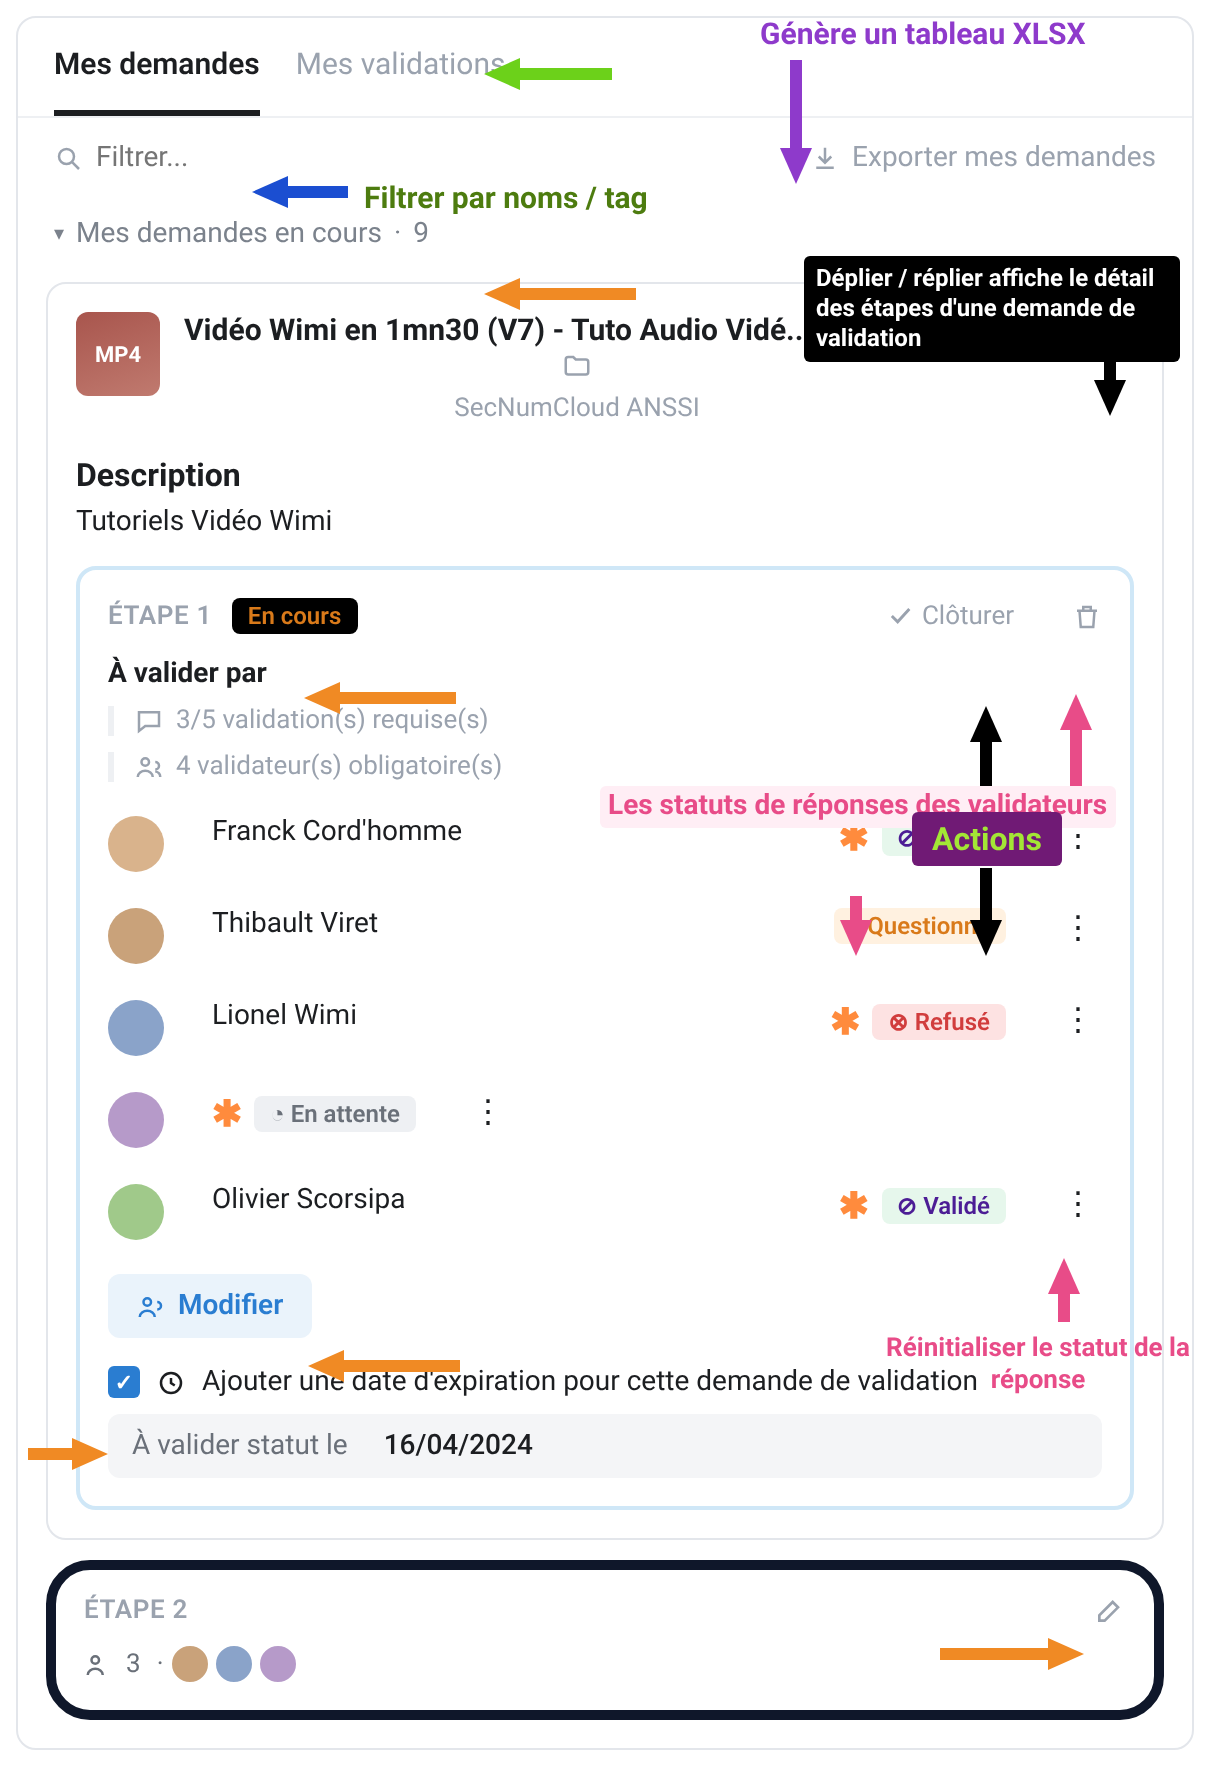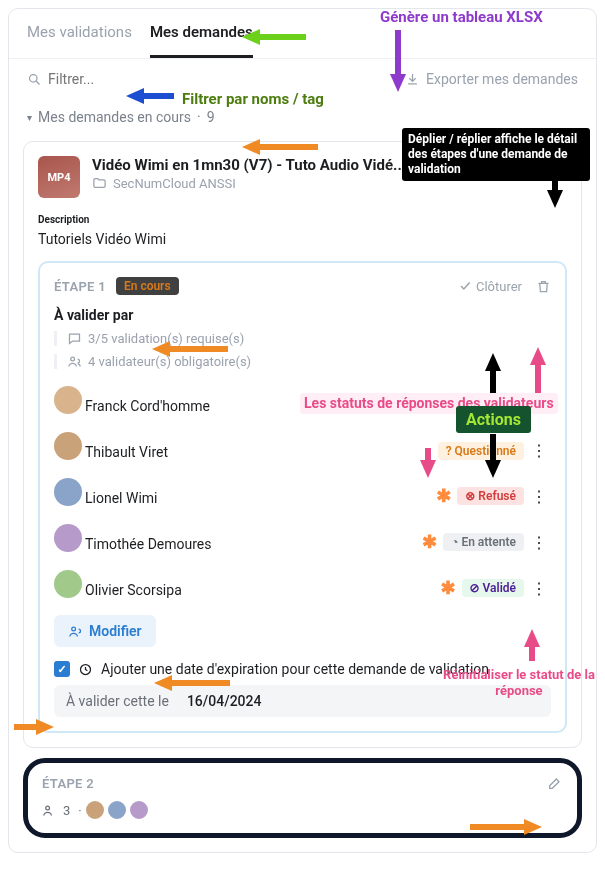--- a/index.html
+++ b/index.html
@@ -16,43 +16,43 @@
 .filter-input { border: none; outline: none; font-size: 14px; width: 60px; color: #9aa2ae; }
 .export-btn { display: flex; align-items: center; gap: 6px; color: #9aa2ae; font-size: 14px; cursor: pointer; }
 
 .section-row { display: flex; align-items: center; gap: 6px; padding: 10px 18px; color: #7b828c; font-size: 14px; }
 .section-row .caret { font-size: 10px; }
 
 .card { margin: 6px 14px 10px 14px; border: 1px solid #e3e6eb; border-radius: 10px; padding: 14px; position: relative; }
 .card-header { display: flex; gap: 12px; align-items: flex-start; }
 .file-badge { width: 42px; height: 42px; background: linear-gradient(160deg,#a8554d,#c07a6f); border-radius: 6px; color: #fff; font-size: 11px; font-weight: 700; display: flex; align-items: center; justify-content: center; flex-shrink: 0; }
 .card-title { font-size: 15px; font-weight: 700; color: #1c1e21; }
-.card-sub { display: flex; align-items: center; gap: 6px; font-size: 13px; color: #9aa2ae; margin-top: 2px; }
+.card-sub { display: flex; align-items: center; gap: 6px; font-size: 13px; color: #9aa2ae; margin-top: 2px; flex-direction: column; }
 .card-actions { margin-left: auto; display: flex; gap: 12px; color: #9aa2ae; }
 .icon-btn { cursor: pointer; color: #9aa2ae; }
 
-.desc-label { font-weight: 700; font-size: 10px; color: #1c1e21; margin-top: 16px; }
+.desc-label { font-weight: 700; font-size: 16px; color: #1c1e21; margin-top: 16px; }
 .desc-text { font-size: 14px; color: #1c1e21; margin-top: 6px; }
 
 .step-box { border: 2px solid #cfe7f7; border-radius: 10px; padding: 14px; margin-top: 14px; background: #fff; }
 .step-header { display: flex; align-items: center; gap: 10px; }
 .step-label { font-size: 13px; color: #9aa2ae; font-weight: 600; letter-spacing: 0.3px; }
 .badge { font-size: 12px; font-weight: 600; padding: 2px 8px; border-radius: 4px; }
-.badge.inprog { background: #404040; color: #d97a1a; }
+.badge.inprog { background: #000000; color: #d97a1a; }
 .badge.valide { background: #e6f7ec; color: #4c1d95; }
 .badge.question { background: #fff1e0; color: #d97a1a; }
 .badge.refuse { background: #fde2e2; color: #d13d3d; }
 .badge.wait { background: #eef0f3; color: #6a7079; }
-.step-close { margin-left: auto; display: flex; align-items: center; gap: 14px; color: #9aa2ae; font-size: 13px; }
+.step-close { margin-left: auto; display: flex; align-items: center; gap: 29px; color: #9aa2ae; font-size: 13px; }
 .trash { color: #9aa2ae; cursor: pointer; }
 
 .validate-by { font-size: 14px; font-weight: 700; color: #1c1e21; margin-top: 12px; }
 .req-line { display: flex; align-items: center; gap: 6px; color: #9aa2ae; font-size: 13px; margin-top: 8px; padding-left: 10px; border-left: 3px solid #eef0f3; }
 
-.validator-row { display: flex; align-items: flex-end; gap: 3px; padding: 9px 0; }
+.validator-row { display: flex; align-items: flex-start; gap: 24px; padding: 9px 0; }
 .avatar { width: 28px; height: 28px; border-radius: 50%; background: #d8dbe0; display: inline-flex; align-items: center; justify-content: center; font-size: 11px; font-weight: 600; color: #fff; flex-shrink: 0; }
 .validator-name { font-size: 14px; color: #1c1e21; flex: 1; }
 .asterisk { color: #ff8b3d; font-size: 18px; font-weight: 700; margin-right: 2px; }
 .kebab { color: #1c1e21; font-size: 16px; padding: 0 4px; cursor: pointer; }
 .badge-wrap { display: flex; align-items: center; gap: 4px; }
 .badge .ico { margin-right: 3px; }
 
 .modify-btn { display: inline-flex; align-items: center; gap: 6px; background: #eaf3fb; color: #2a7dd1; font-size: 14px; font-weight: 600; padding: 8px 14px; border-radius: 6px; cursor: pointer; margin-top: 8px; }
 
 .expiry-row { display: flex; align-items: center; gap: 8px; margin-top: 14px; font-size: 14px; color: #1c1e21; }
@@ -66,21 +66,21 @@
 .mini-av { width: 22px; height: 22px; border-radius: 50%; background: #d8dbe0; border: 2px solid #fff; margin-left: -6px; }
 .mini-av:first-of-type { margin-left: 0; }
 
 
 .anno { position: absolute; font-weight: 700; pointer-events: none; z-index: 50; }
 .anno.purple { color: #8e3acb; }
 .anno.blue { color: #4d7c0f; }
 .anno.pink { color: #e84c88; background: #ffeef5; padding: 2px 4px; border-radius: 3px; }
 .anno.red { color: #e84c88; }
 .anno.black { color: #fff; background: #000; padding: 4px 6px; border-radius: 3px; font-size: 12px; line-height: 1.25; }
-.anno.green { color: #a3e635; background: #14532d; padding: 4px 10px; border-radius: 3px; font-size: 16px; text-align: center; }
+.anno.green { color: #a3e635; background: #701a75; padding: 4px 10px; border-radius: 3px; font-size: 16px; text-align: center; }
 
 
 .arrow { position: absolute; z-index: 49; pointer-events: none; }
 .arrow-orange { color: #f08a24; }
 .arrow-limegreen { color: #6cd11a; }
 .arrow-blue { color: #1b4ed1; }
 .arrow-purple { color: #8e3acb; }
 .arrow-black { color: #000; }
 .arrow-red { color: #e84c88; }
 
@@ -93,22 +93,22 @@
 
 svg { display: block; }
 .small-icon { width: 15px; height: 15px; }
 </style>
 </head>
 <body>
 
 <div class="panel">
 
   <div class="tabs">
+    <div class="tab active">Mes demandes</div>
     <div class="tab">Mes validations</div>
-    <div class="tab active">Mes demandes</div>
   </div>
 
   <div class="toolbar">
     <div class="filter-wrap">
       <span>
         <svg class="small-icon" viewBox="0 0 24 24" fill="none" stroke="#9aa2ae" stroke-width="2">
             <circle cx="10" cy="10" r="6"></circle>
             <line x1="20" y1="20" x2="14.5" y2="14.5"></line>
           </svg>
       </span>
@@ -227,21 +227,20 @@
             <span class="avatar" style="background:#8aa3c9"></span>
             <span class="validator-name">Lionel Wimi</span>
             <span class="badge-wrap">
               <span class="asterisk">✱</span>
               <span class="badge refuse"><span class="ico">⊗</span>Refusé</span>
             </span>
             <span class="kebab">⋮</span>
           </div>
           <div class="validator-row">
             <span class="avatar" style="background:#b69ac9"></span>
-            <span class="validator-name">Timothée Demoures</span>
             <span class="badge-wrap">
               <span class="asterisk">✱</span>
               <span class="badge wait"><span class="ico">◔</span>En attente</span>
             </span>
             <span class="kebab">⋮</span>
           </div>
           <div class="validator-row">
             <span class="avatar" style="background:#a0c98a"></span>
             <span class="validator-name">Olivier Scorsipa</span>
             <span class="badge-wrap">
@@ -266,21 +265,21 @@
         <span class="checkbox">✓</span>
         <span>
           <svg class="small-icon" viewBox="0 0 24 24" fill="none" stroke="#1c1e21" stroke-width="2">
               <circle cx="12" cy="12" r="8"></circle>
               <path d="M12 8v4l3 2"></path>
             </svg>
         </span>
         <span>Ajouter une date d'expiration pour cette demande de validation</span>
       </div>
       <div class="date-row">
-        <span>À valider cette le</span>
+        <span>À valider statut le</span>
         <span class="date-val">16/04/2024</span>
       </div>
     </div>
   </div>
 
   <div class="step2">
     <div class="step2-header">
       <span>ÉTAPE 2</span>
       <span>
         <svg width="16" height="16" viewBox="0 0 24 24" fill="none" stroke="#9aa2ae" stroke-width="2">

